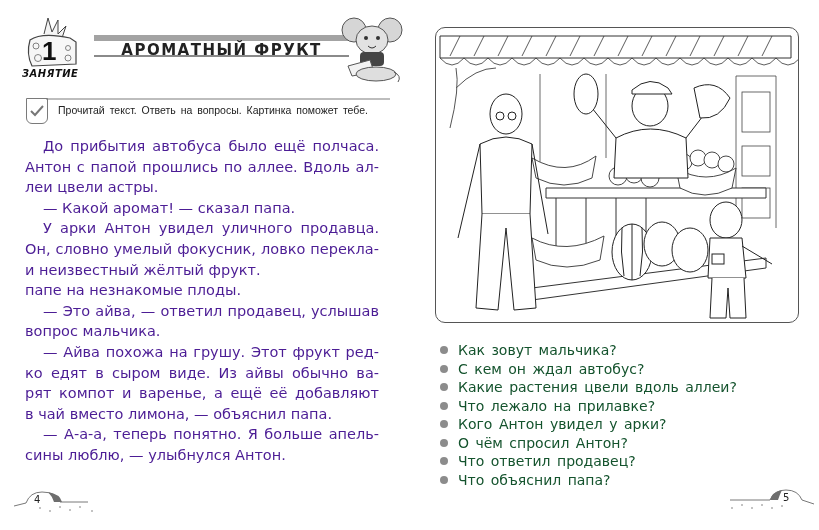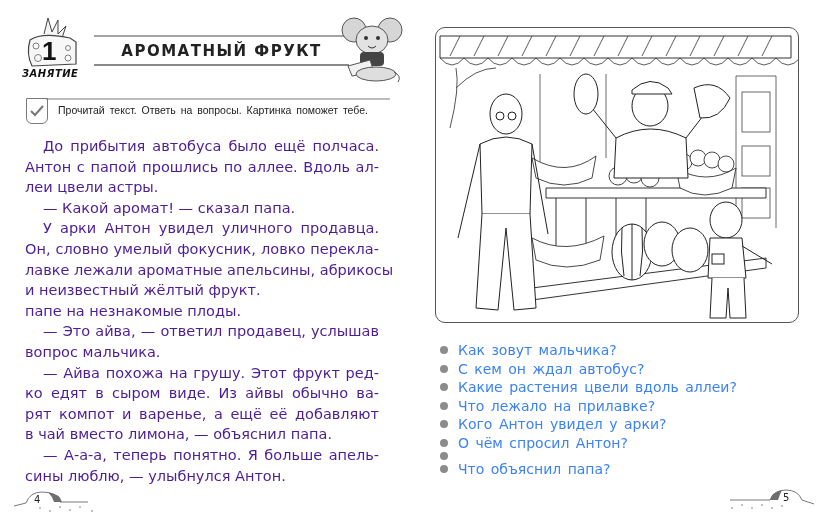--- a/index.html
+++ b/index.html
@@ -7,21 +7,21 @@
   body { position: relative; font-family: "DejaVu Sans", "Liberation Sans", sans-serif; color: #1a1a1a; }
 
   .page { position: absolute; top: 0; height: 530px; }
   .page-left { left: 0; width: 410px; }
 
   
   .lesson-header { position: absolute; left: 22px; top: 14px; width: 380px; height: 70px; }
   .lesson-badge { position: absolute; left: 0; top: 0; width: 62px; height: 66px; }
   .lesson-number { position: absolute; left: 20px; top: 22px; font: bold 26px "Liberation Sans", sans-serif; color: #111; }
   .lesson-word { position: absolute; left: 0; top: 54px; font: bold italic 10px "DejaVu Sans", sans-serif; letter-spacing: 0.5px; color: #111; }
-  .title-band { position: absolute; left: 72px; top: 21px; width: 255px; height: 31px; border-top: 2px solid #a3a3a3; border-bottom: 2px solid #8a8a8a; display: flex; align-items: center; justify-content: center; }
+  .title-band { position: absolute; left: 72px; top: 21px; width: 255px; height: 22px; border-top: 6px solid #a3a3a3; border-bottom: 2px solid #8a8a8a; display: flex; align-items: flex-start; justify-content: center; }
   .lesson-title { font: bold 15px "DejaVu Sans", sans-serif; letter-spacing: 1.5px; color: #222; text-transform: uppercase; }
   .mascot { position: absolute; left: 318px; top: 0; width: 64px; height: 70px; }
 
   
   .instruction { position: absolute; left: 26px; top: 98px; width: 364px; height: 28px; }
   .instruction-rule { position: absolute; left: 20px; top: 0; width: 344px; height: 2px; background: #bdbdbd; }
   .check-box { position: absolute; left: 0; top: 0; width: 22px; height: 26px; border: 1.5px solid #7a7a7a; border-radius: 0 0 6px 6px; display:flex; align-items:center; justify-content:center; }
   .instruction-text { position: absolute; left: 32px; top: 6px; font: 10.5px "Liberation Sans", sans-serif; color: #222; word-spacing: 2px; text-align: right; }
 
   
@@ -32,21 +32,21 @@
 
   
   .page-num { position: absolute; font: 10px "DejaVu Sans", sans-serif; color: #222; }
   .footer-deco { position: absolute; }
 
   
   .illustration { position: absolute; left: 435px; top: 27px; width: 364px; height: 296px; border: 1.5px solid #555; border-radius: 10px; overflow: hidden; background: #fff; }
 
   
   .questions { position: absolute; left: 440px; top: 341px; width: 330px; list-style: none; }
-  .questions li { display: flex; align-items: center; font: 14px "DejaVu Sans", sans-serif; line-height: 18.5px; color: #3b82f6; word-spacing: 2px; }
+  .questions li { display: flex; align-items: center; font: 14px "DejaVu Sans", sans-serif; line-height: 18.5px; color: #14532d; word-spacing: 2px; }
   .bullet { display: inline-block; width: 8px; height: 8px; border-radius: 50%; background: #8c8c8c; margin-right: 10px; flex: 0 0 auto; }
 </style>
 </head>
 <body>
 
 <div class="page page-left">
 
   <div class="lesson-header">
     <div class="lesson-badge">
       <svg width="62" height="56" viewBox="0 0 62 56">
@@ -89,21 +89,20 @@
     <span class="instruction-text">Прочитай текст. Ответь на вопросы. Картинка поможет тебе.</span>
   </div>
 
   <div class="story">
     <p class="indent">До прибытия автобуса было ещё полчаса.</p>
     <p>Антон с папой прошлись по аллее. Вдоль ал-</p>
     <p class="last">леи цвели астры.</p>
     <p class="indent last">— Какой аромат! — сказал папа.</p>
     <p class="indent">У арки Антон увидел уличного продавца.</p>
     <p>Он, словно умелый фокусник, ловко перекла-</p>
-    <p>лавке лежали ароматные апельсины, абрикосы</p>
     <p class="last">и неизвестный жёлтый фрукт.</p>
     <p class="last">папе на незнакомые плоды.</p>
     <p class="indent">— Это айва, — ответил продавец, услышав</p>
     <p class="last">вопрос мальчика.</p>
     <p class="indent">— Айва похожа на грушу. Этот фрукт ред-</p>
     <p>ко едят в сыром виде. Из айвы обычно ва-</p>
     <p>рят компот и варенье, а ещё её добавляют</p>
     <p class="last">в чай вместо лимона, — объяснил папа.</p>
     <p class="indent">— А-а-а, теперь понятно. Я больше апель-</p>
     <p class="last">сины люблю, — улыбнулся Антон.</p>
@@ -217,20 +216,21 @@
   <li>
       <span class="bullet"></span>
       <span>Кого Антон увидел у арки?</span>
     </li>
   <li>
       <span class="bullet"></span>
       <span>О чём спросил Антон?</span>
     </li>
   <li>
       <span class="bullet"></span>
+      <span>Что ответил продавец?</span>
     </li>
   <li>
       <span class="bullet"></span>
       <span>Что объяснил папа?</span>
     </li>
 </ul>
 
 <svg class="footer-deco" style="left:726px; top:488px;" width="90" height="30" viewBox="0 0 90 30">
   <path d="M4 12 L44 12 Q48 2 60 2 Q72 2 76 12 L88 16" fill="none" stroke="#555" stroke-width="0.8"></path>
   <path d="M56 2 Q46 4 44 12 L52 12 Q54 6 56 2 Z" fill="#6e6e6e"></path>

